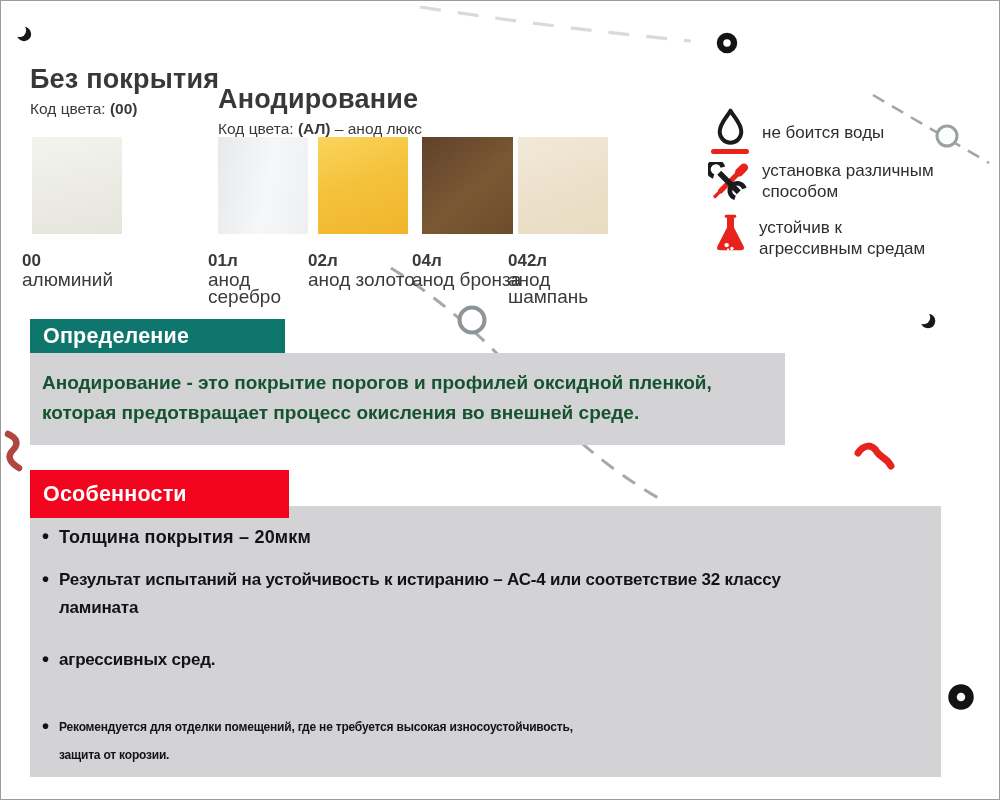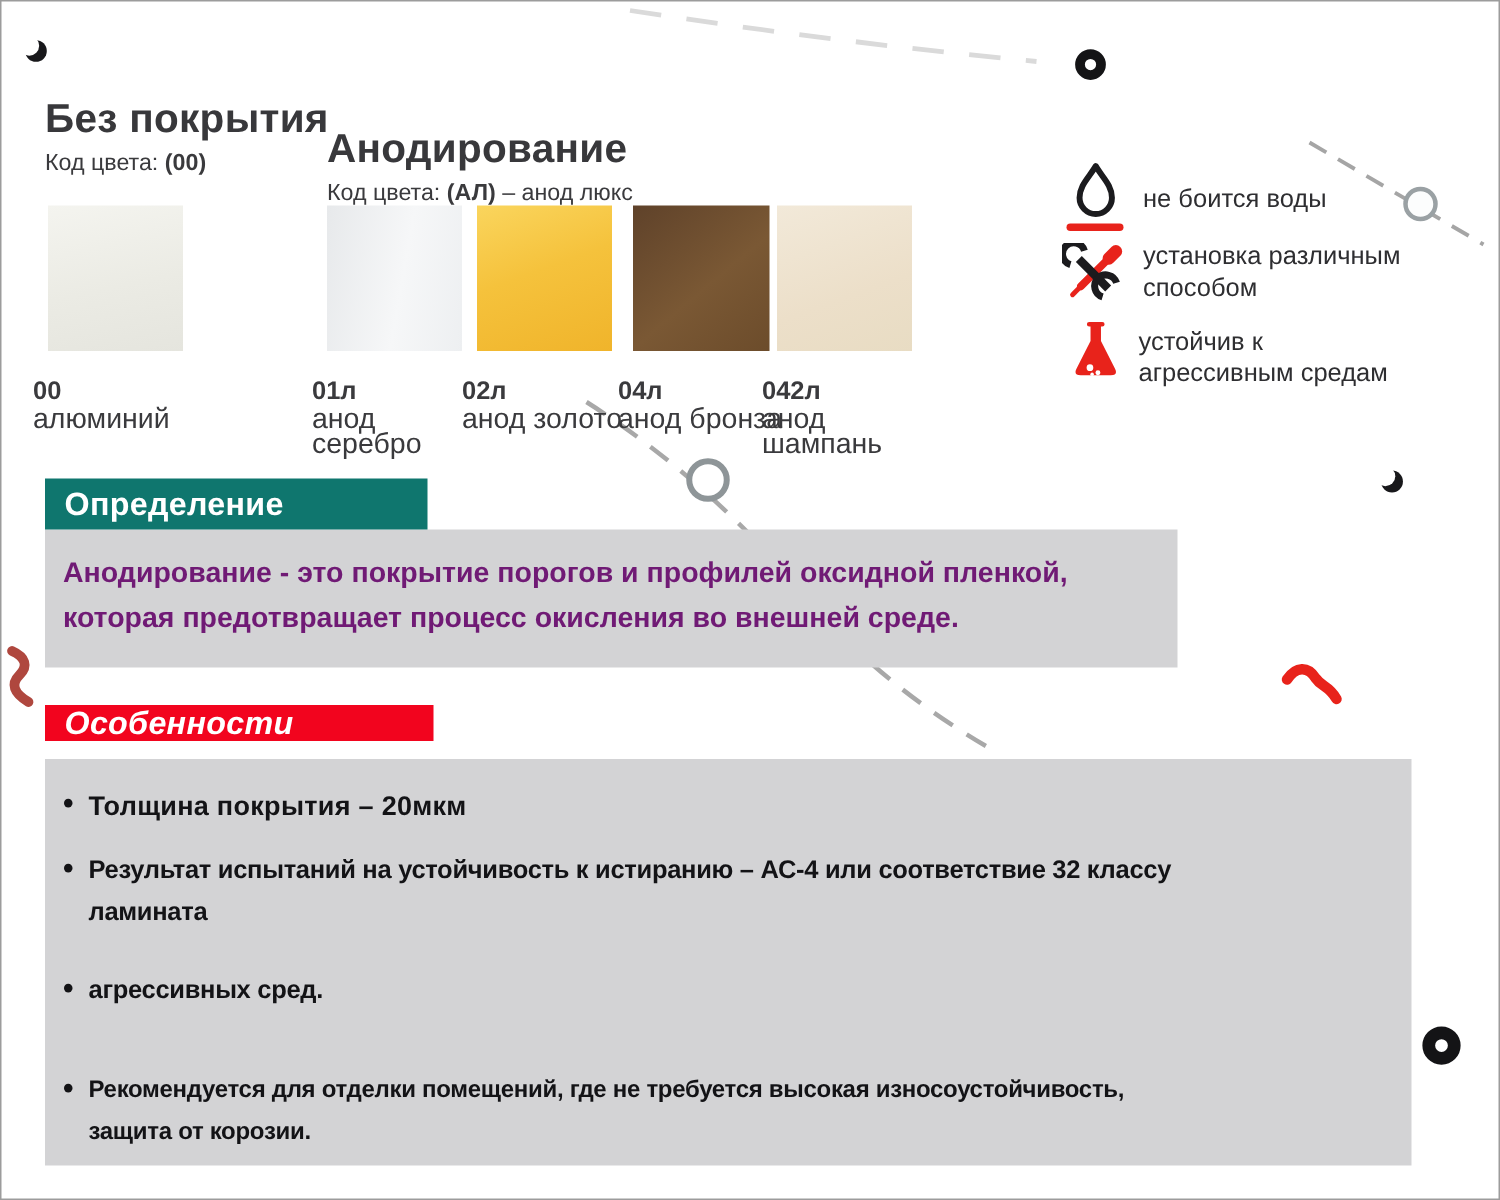--- a/index.html
+++ b/index.html
@@ -57,38 +57,38 @@
   .blabel2 { left: 762px; top: 160px; }
   .blabel3 { left: 759px; top: 217px; }
   .ln { display: block; }
   
   .banner {
     position: absolute; left: 30px; z-index: 2;
     display: flex; align-items: center; padding-left: 13px;
     color: #ffffff; font-weight: 700; font-size: 21.5px; letter-spacing: 0.2px;
   }
   .banner1 { top: 319px; width: 255px; height: 34px; background: #0f766e; }
-  .banner2 { top: 470px; width: 259px; height: 24px; background: #F2041E; font-style: italic; }
+  .banner2 { top: 470px; width: 259px; height: 48px; background: #F2041E; }
   .panel { position: absolute; left: 30px; background: #D3D3D5; z-index: 1; }
   .panel1 { top: 353px; width: 755px; height: 92px; }
   .panel2 { top: 506px; width: 911px; height: 271px; }
   .def-text {
     padding: 15px 0 0 12px;
-    font-size: 19px; font-weight: 700; color: #701a75; line-height: 30px;
+    font-size: 19px; font-weight: 700; color: #14532d; line-height: 30px;
   }
   
   .bullet {
     position: absolute; left: 42px; width: 895px; padding-left: 17px;
     font-weight: 700; color: #131316; line-height: 28px; z-index: 2;
   }
   .bullet::before { content: "•"; position: absolute; left: 0; top: -1px; font-size: 20px; }
   .b1 { top: 523px; font-size: 18px; letter-spacing: 0.2px; }
   .b2 { top: 566px; font-size: 17px; letter-spacing: -0.2px; }
   .b3 { top: 646px; font-size: 17px; letter-spacing: -0.2px; }
-  .b4 { top: 713px; font-size: 16px; letter-spacing: -0.2px; }
+  .b4 { top: 713px; font-size: 12px; letter-spacing: -0.2px; }
 </style>
 </head>
 <body>
 
 <div class="stage">
 
   <svg class="decor" viewBox="0 0 1000 800">
 
     <path d="M 420 7 Q 556 28 691 41" fill="none" stroke="#dadada" stroke-width="3.2" stroke-dasharray="21 17"></path>
     <circle cx="727" cy="43" r="7" fill="#ffffff" stroke="#141416" stroke-width="6.5"></circle>

